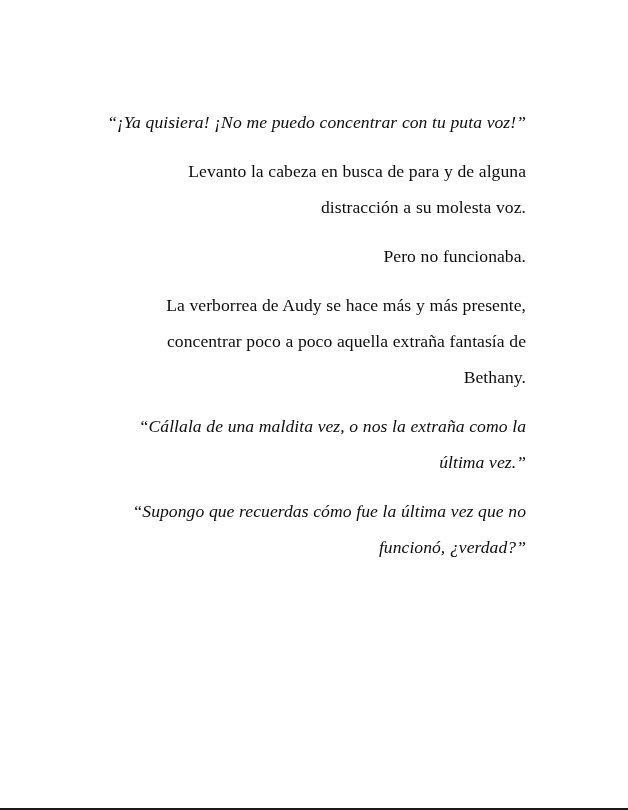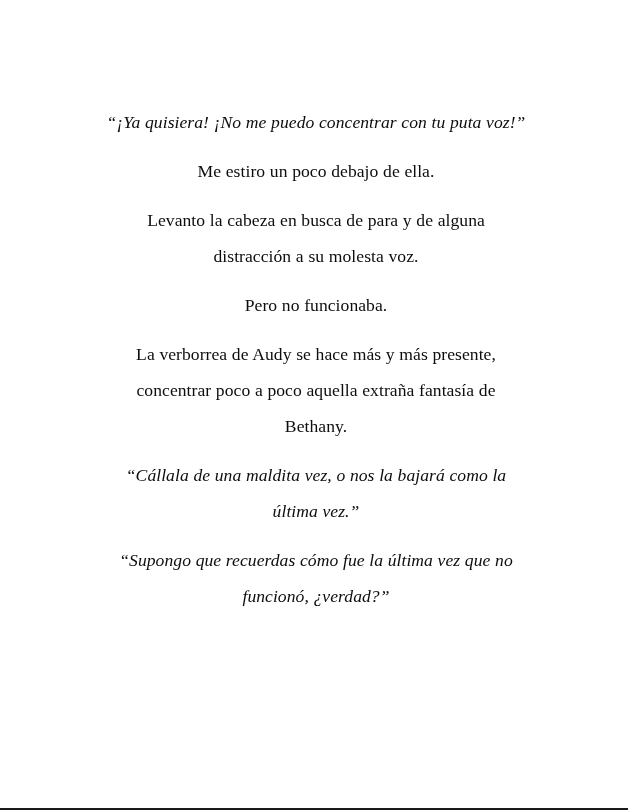--- a/index.html
+++ b/index.html
@@ -35,21 +35,21 @@
     left: 106px;
     top: 104px;
     width: 420px;
   }
 
   .para {
     margin: 0 0 13px 0;
     font-size: 17.6px;
     line-height: 36px;
     color: #0d0d0d;
-    text-align: center;
+    text-align: right;
     letter-spacing: 0.05px;
     word-spacing: 0.2px;
   }
 
   .para.dialogue {
     font-style: italic;
   }
 
   .para.narrative {
     font-style: normal;
@@ -61,31 +61,30 @@
 </style>
 </head>
 <body>
 
 <div class="page">
 
   <div class="text-column">
 
     <p class="para dialogue">“¡Ya quisiera! ¡No me puedo concentrar con tu puta voz!”</p>
 
-    <p class="para narrative">Me estiro un poco debajo de ella.</p>
 
 
 
     <p class="para narrative">Levanto la cabeza en busca de para y de alguna distracción a su molesta voz.</p>
 
     <p class="para narrative">Pero no funcionaba.</p>
 
     <p class="para narrative">La verborrea de Audy se hace más y más presente, concentrar poco a poco aquella extraña fantasía de Bethany.</p>
 
-    <p class="para dialogue">“Cállala de una maldita vez, o nos la bajará como la última vez.”</p>
+    <p class="para dialogue">“Cállala de una maldita vez, o nos la extraña como la última vez.”</p>
 
     <p class="para dialogue">“Supongo que recuerdas cómo fue la última vez que no funcionó, ¿verdad?”</p>
 
   </div>
 
   <div class="page-bottom-rule"></div>
 
 </div>
 
 </body></html>

